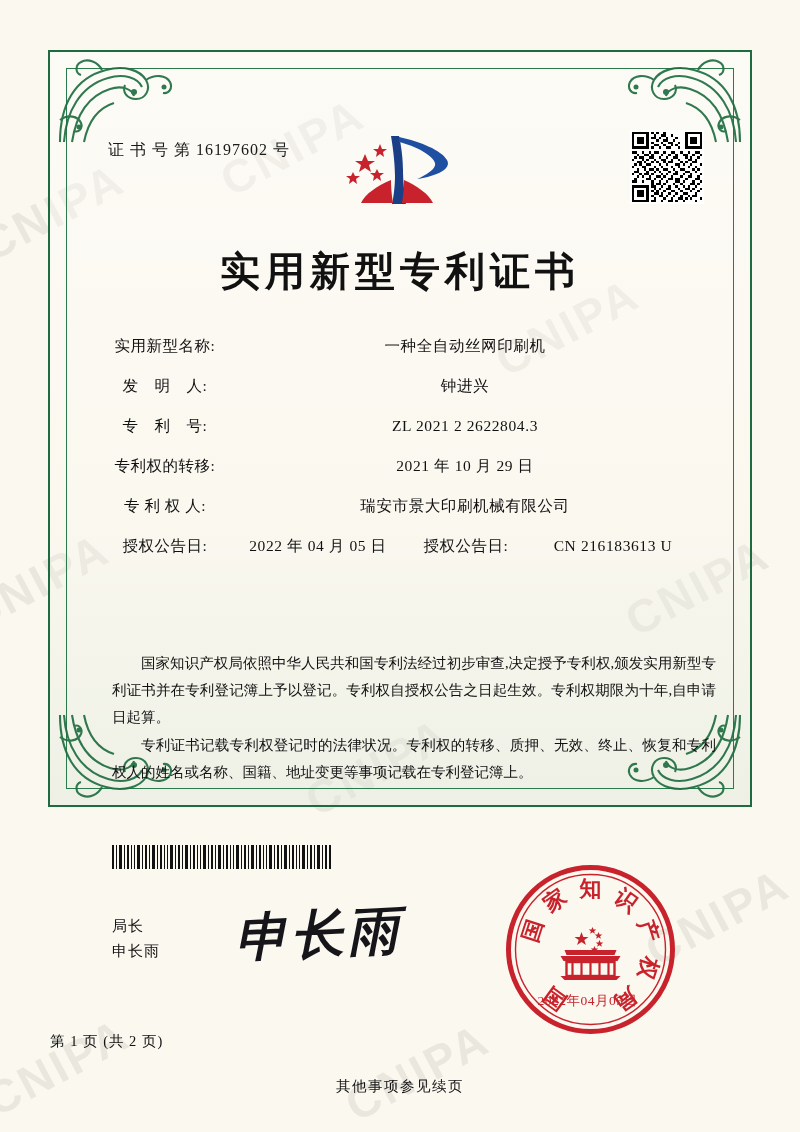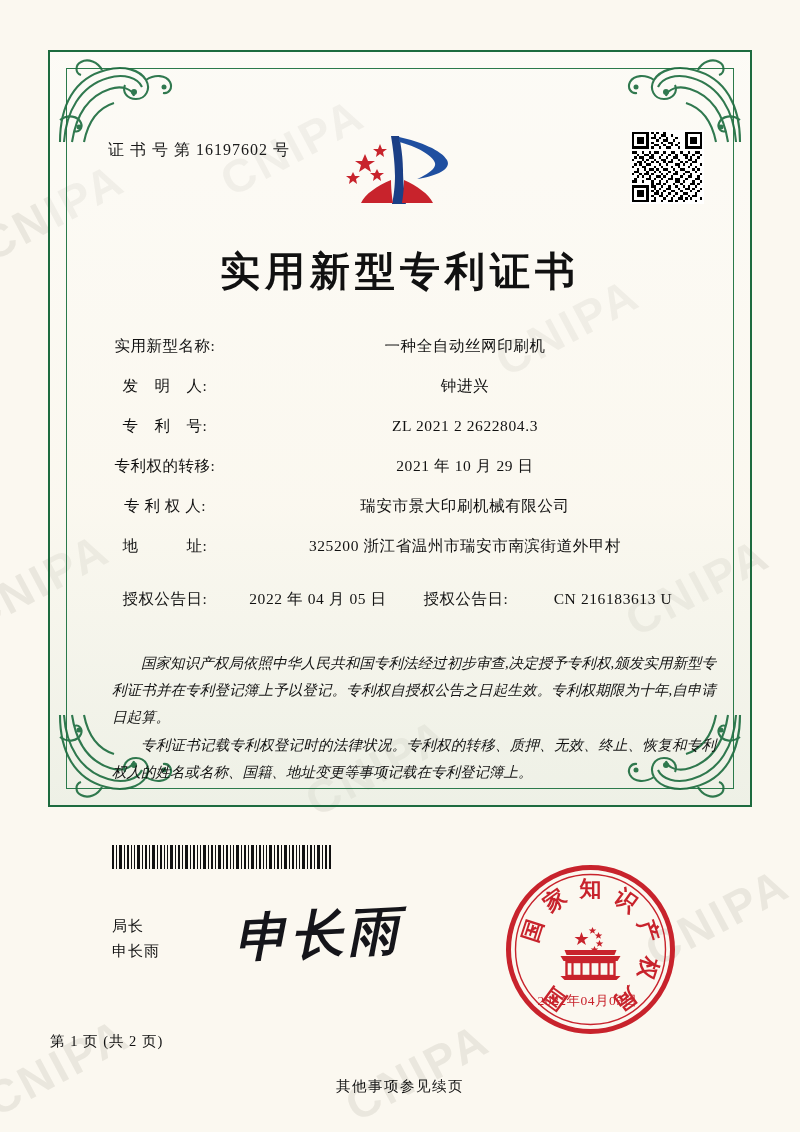--- a/index.html
+++ b/index.html
@@ -129,40 +129,40 @@
     line-height: 1.2;
   }
   .flabel {
     width: 106px;
     flex: 0 0 106px;
     letter-spacing: 0.5px;
     white-space: nowrap;
   }
   .fvalue { flex: 1; letter-spacing: 0.6px; }
   .frow.dual .flabel { width: 106px; flex: 0 0 106px; }
-  .frow.dual .fvalue { flex: 0 0 200px; margin-top: 12px; }
+  .frow.dual .fvalue { flex: 0 0 200px; }
   .frow.dual .flabel2 {
     flex: 0 0 96px;
     white-space: nowrap;
     letter-spacing: 0.5px;
   }
   .frow.dual .fvalue2 { flex: 1; letter-spacing: 0.6px; }
 
   
   .paras {
     position: absolute;
     left: 62px;
     top: 598px;
     width: 604px;
     font-size: 14.5px;
     line-height: 1.85;
     color: #111;
     text-align: justify;
   }
-  .paras p { margin: 0 0 2px 0; text-indent: 2em; font-style: italic; }
+  .paras p { margin: 0 0 2px 0; text-indent: 2em; }
 
   
   .barcode {
     position: absolute;
     left: 62px;
     top: 793px;
     height: 24px;
     width: 220px;
   }
   .barcode svg { display: block; }
@@ -564,24 +564,20 @@
       <div class="fvalue">ZL 2021 2 2622804.3</div>
     </div>
     <div class="frow">
       <div class="flabel">专利权的转移:</div>
       <div class="fvalue">2021 年 10 月 29 日</div>
     </div>
     <div class="frow">
       <div class="flabel">专 利 权 人:</div>
       <div class="fvalue">瑞安市景大印刷机械有限公司</div>
     </div>
-    <div class="frow">
-      <div class="flabel">地　　　址:</div>
-      <div class="fvalue">325200 浙江省温州市瑞安市南滨街道外甲村</div>
-    </div>
     <div class="frow dual">
       <div class="flabel">授权公告日:</div>
       <div class="fvalue">2022 年 04 月 05 日</div>
       <div class="flabel2">授权公告日:</div>
       <div class="fvalue2">CN 216183613 U</div>
     </div>
   </div>
 
   <div class="paras">
     <p>国家知识产权局依照中华人民共和国专利法经过初步审查,决定授予专利权,颁发实用新型专利证书并在专利登记簿上予以登记。专利权自授权公告之日起生效。专利权期限为十年,自申请日起算。</p>

